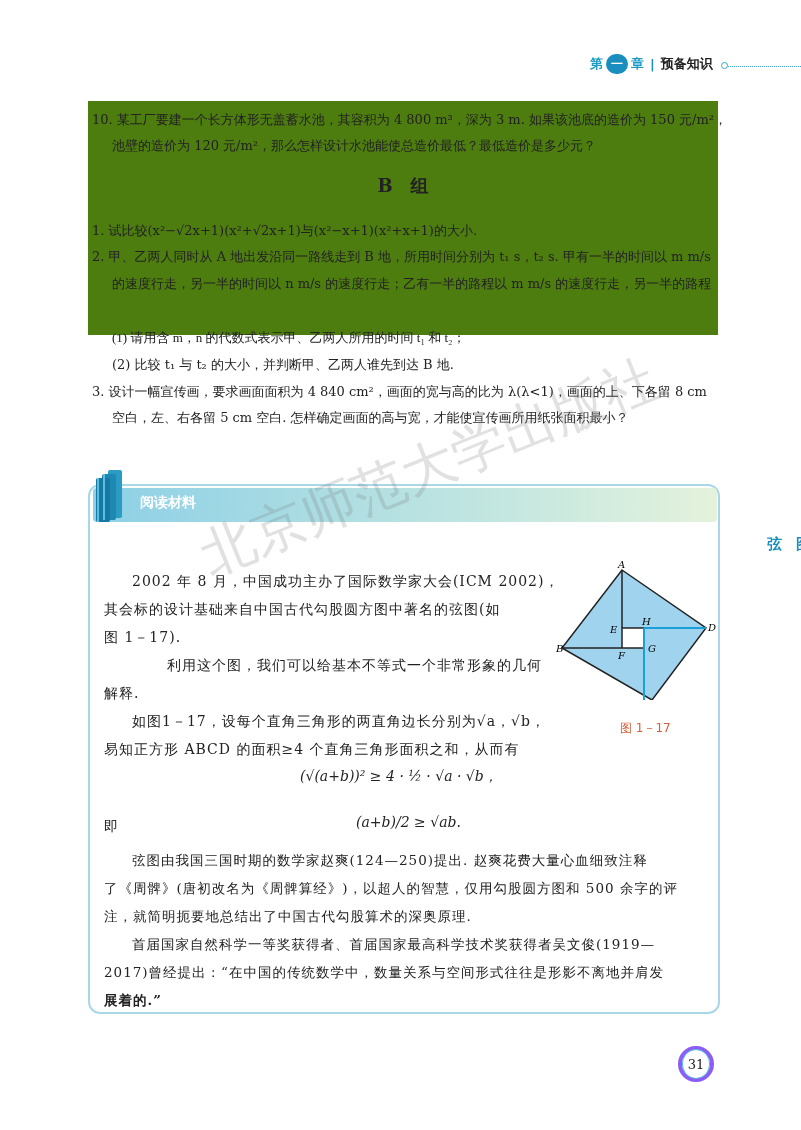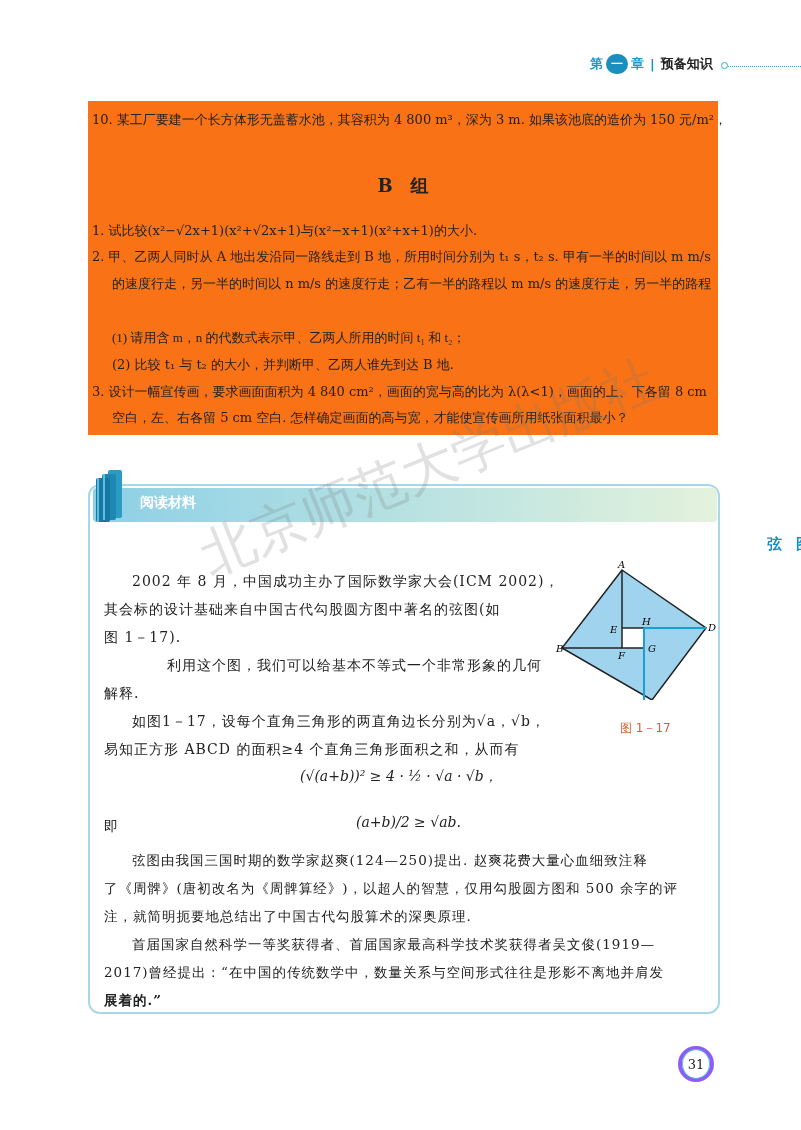--- a/index.html
+++ b/index.html
@@ -6,21 +6,21 @@
   body{width:801px;height:1130px;position:relative;overflow:hidden;
        font-family:"DejaVu Serif","Liberation Serif",serif;color:#222;}
   .header{position:absolute;top:54px;left:590px;display:flex;align-items:center;font-family:"DejaVu Sans",sans-serif;font-size:13px;font-weight:bold;}
   .hdr-di,.hdr-zhang{color:#1e9bc4;}
   .hdr-num{display:inline-block;width:22px;height:20px;border-radius:11px;background:#1a8fbf;color:#fff;text-align:center;line-height:20px;margin:0 3px;font-size:12px;}
   .hdr-sep{color:#1a8fbf;margin:0 6px;}
   .hdr-title{color:#222;}
   .hdr-line{position:absolute;top:66px;left:725px;width:76px;height:1px;border-top:1px dotted #3aa7cc;}
   .hdr-dot{position:absolute;top:62px;left:721px;width:7px;height:7px;border-radius:4px;border:1px solid #3aa7cc;background:#fff;box-sizing:border-box;}
 
-  .exbox{position:absolute;left:88px;top:101px;width:630px;height:334px;background:#f97316;}
+  .exbox{position:absolute;left:88px;top:101px;width:630px;height:234px;background:#4d7c0f;}
   .p{font-size:13px;line-height:26px;position:absolute;white-space:nowrap;}
   .bgroup{position:absolute;top:175px;left:0;width:100%;text-align:center;font-size:18px;font-weight:bold;}
 
   .reading{position:absolute;left:88px;top:484px;width:632px;height:530px;border:2px solid #a8d8e8;border-radius:12px;box-sizing:border-box;}
   .rd-band{position:absolute;left:93px;top:488px;width:624px;height:34px;background:linear-gradient(90deg,#8dd0e6 0%,#c8e8e0 70%,#e4f2dc 100%);border-radius:4px;}
   .books{position:absolute;left:94px;top:466px;}
   .rd-title{position:absolute;left:140px;top:494px;font-family:"DejaVu Sans",sans-serif;font-weight:bold;color:#fff;font-size:14px;}
   .sub-title{position:absolute;left:0;width:801px;top:535px;text-align:right;font-family:"DejaVu Sans",sans-serif;font-weight:bold;font-size:15px;color:#1a8fbf;letter-spacing:14px;padding-left:24px;}
   .rt{font-size:14px;line-height:28px;position:absolute;white-space:nowrap;letter-spacing:1px;}
   .watermark{position:absolute;left:190px;top:525px;font-family:"DejaVu Sans",sans-serif;font-size:54px;color:rgba(120,120,120,0.22);transform:rotate(-22deg);transform-origin:left top;white-space:nowrap;}
@@ -37,20 +37,21 @@
   <span class="hdr-num">一</span>
   <span class="hdr-zhang">章</span>
   <span class="hdr-sep">|</span>
   <span class="hdr-title">预备知识</span>
 </div>
 <div class="hdr-line"></div>
 <div class="hdr-dot"></div>
 
 <div class="exbox">
   <div class="p" style="left:4px;top:6px;">10. 某工厂要建一个长方体形无盖蓄水池，其容积为 4 800 m³，深为 3 m. 如果该池底的造价为 150 元/m²，</div>
+  <div class="p" style="left:24px;top:32px;">池壁的造价为 120 元/m²，那么怎样设计水池能使总造价最低？最低造价是多少元？</div>
   <div class="bgroup" style="top:73px;">B　组</div>
   <div class="p" style="left:4px;top:117px;">1. 试比较(x²−√2x+1)(x²+√2x+1)与(x²−x+1)(x²+x+1)的大小.</div>
   <div class="p" style="left:4px;top:143px;">2. 甲、乙两人同时从 A 地出发沿同一路线走到 B 地，所用时间分别为 t₁ s，t₂ s. 甲有一半的时间以 m m/s</div>
   <div class="p" style="left:24px;top:170px;">的速度行走，另一半的时间以 n m/s 的速度行走；乙有一半的路程以 m m/s 的速度行走，另一半的路程</div>
   <div class="p" style="left:24px;top:224px;font-family:Liberation Serif, serif;">(1) 请用含 m，n 的代数式表示甲、乙两人所用的时间 t₁ 和 t₂；</div>
   <div class="p" style="left:24px;top:251px;">(2) 比较 t₁ 与 t₂ 的大小，并判断甲、乙两人谁先到达 B 地.</div>
   <div class="p" style="left:4px;top:278px;">3. 设计一幅宣传画，要求画面面积为 4 840 cm²，画面的宽与高的比为 λ(λ&lt;1)，画面的上、下各留 8 cm</div>
   <div class="p" style="left:24px;top:304px;">空白，左、右各留 5 cm 空白. 怎样确定画面的高与宽，才能使宣传画所用纸张面积最小？</div>
 </div>
 

